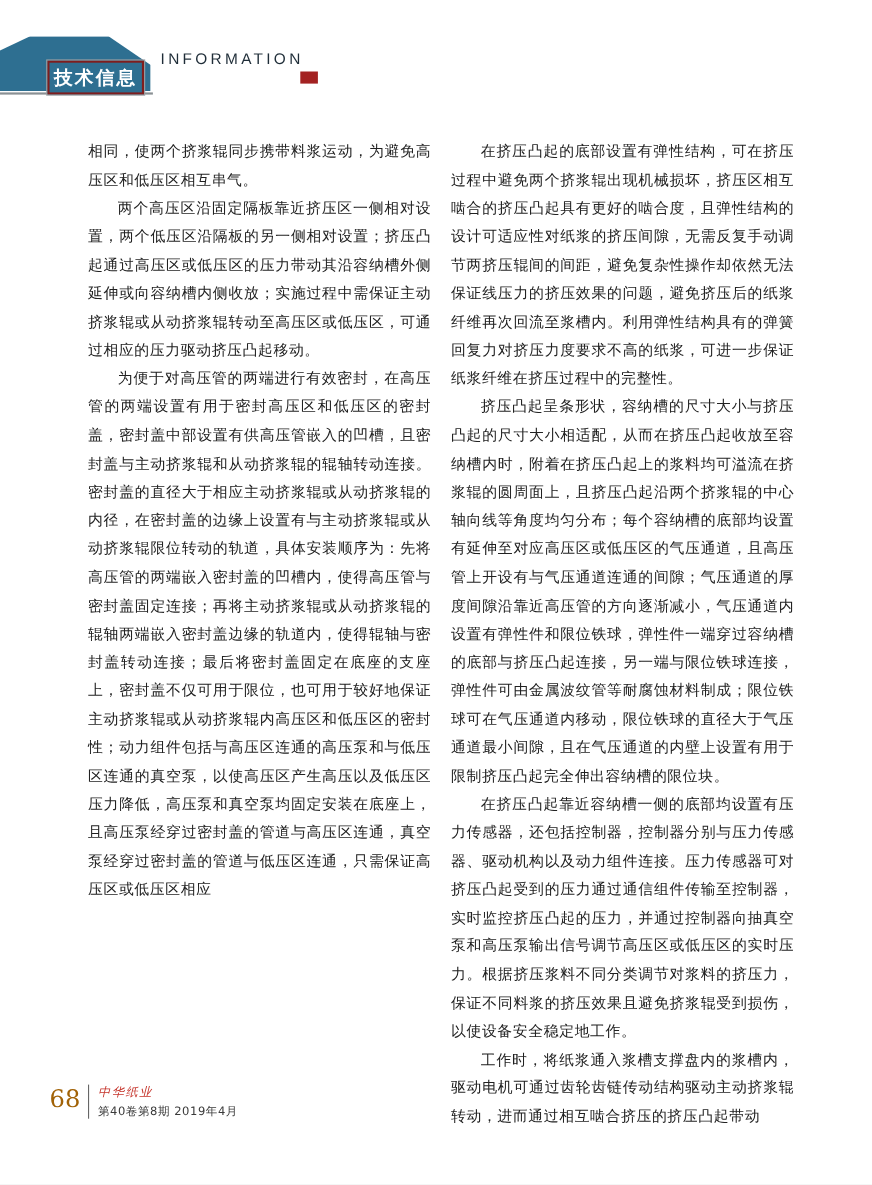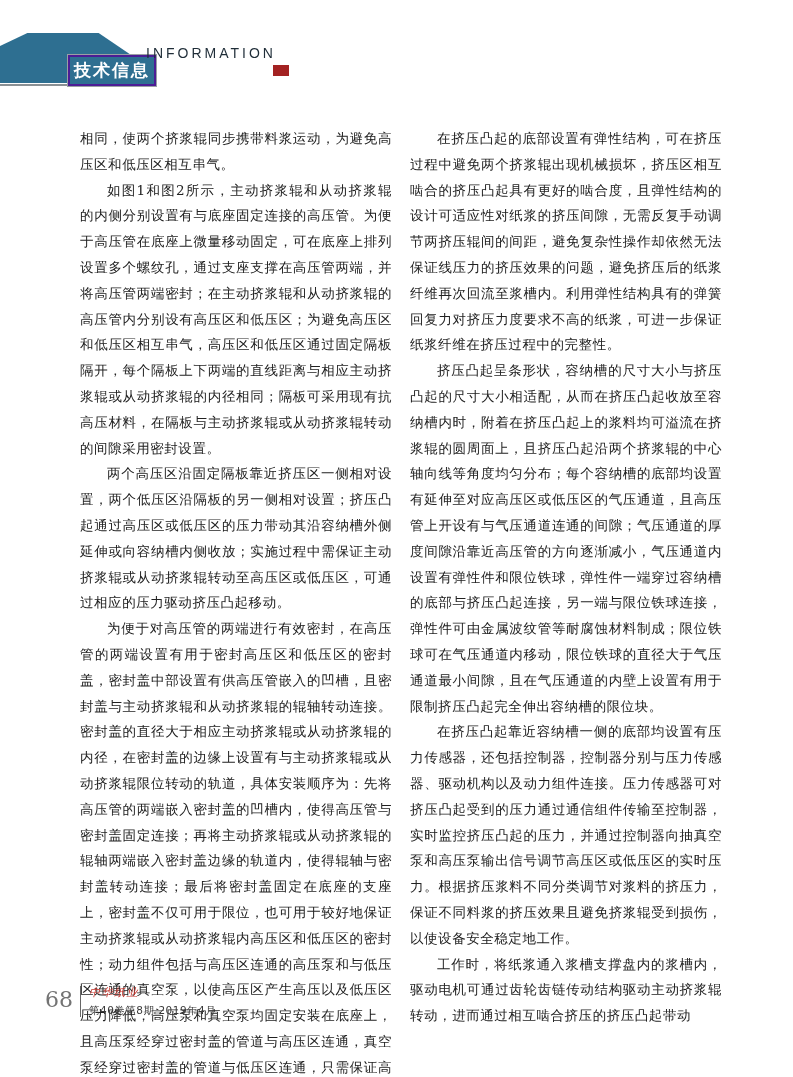--- a/index.html
+++ b/index.html
@@ -23,24 +23,24 @@
     clip-path: polygon(0 26%, 20% 0, 72% 0, 100% 52%, 100% 100%, 0 100%);
   }
   .banner-underline {
     position: absolute;
     left: 0; top: 84px;
     width: 139px; height: 2px;
     background: #8a9094;
   }
   .banner-label {
     position: absolute;
-    left: 68px; top: 55px;
+    left: 43px; top: 55px;
     width: 84px; height: 27px;
     background: #2e6f91;
-    border: 2px solid #4c1d95;
+    border: 2px solid #7f1d1d;
     outline: 1px solid #9aa0a4;
     display: flex; align-items: center; justify-content: center;
     color: #ffffff;
     font-family: "Liberation Sans", sans-serif;
     font-weight: 700;
     font-size: 17px;
     letter-spacing: 2px;
   }
   .info-text {
     position: absolute;
@@ -78,21 +78,21 @@
 
   
   .page-footer {
     position: absolute;
     left: 45px; top: 986px;
     display: flex;
     align-items: flex-start;
   }
   .page-num {
     font-size: 22px;
-    color: #737373;
+    color: #a16207;
     line-height: 1;
     padding-top: 3px;
   }
   .footer-divider {
     width: 1px;
     height: 31px;
     background: #666666;
     margin: 0 8px 0 7px;
   }
   .journal-logo {
@@ -120,21 +120,20 @@
     <div class="banner-shape"></div>
     <div class="banner-underline"></div>
     <div class="banner-label">技术信息</div>
     <div class="info-text">INFORMATION</div>
     <div class="red-marker"></div>
   </div>
 
   <div class="columns">
     <div class="col">
       <p class="cont">相同，使两个挤浆辊同步携带料浆运动，为避免高压区和低压区相互串气。</p>
-      <p>如图1和图2所示，主动挤浆辊和从动挤浆辊的内侧分别设置有与底座固定连接的高压管。为便于高压管在底座上微量移动固定，可在底座上排列设置多个螺纹孔，通过支座支撑在高压管两端，并将高压管两端密封；在主动挤浆辊和从动挤浆辊的高压管内分别设有高压区和低压区；为避免高压区和低压区相互串气，高压区和低压区通过固定隔板隔开，每个隔板上下两端的直线距离与相应主动挤浆辊或从动挤浆辊的内径相同；隔板可采用现有抗高压材料，在隔板与主动挤浆辊或从动挤浆辊转动的间隙采用密封设置。</p>
       <p>两个高压区沿固定隔板靠近挤压区一侧相对设置，两个低压区沿隔板的另一侧相对设置；挤压凸起通过高压区或低压区的压力带动其沿容纳槽外侧延伸或向容纳槽内侧收放；实施过程中需保证主动挤浆辊或从动挤浆辊转动至高压区或低压区，可通过相应的压力驱动挤压凸起移动。</p>
       <p>为便于对高压管的两端进行有效密封，在高压管的两端设置有用于密封高压区和低压区的密封盖，密封盖中部设置有供高压管嵌入的凹槽，且密封盖与主动挤浆辊和从动挤浆辊的辊轴转动连接。密封盖的直径大于相应主动挤浆辊或从动挤浆辊的内径，在密封盖的边缘上设置有与主动挤浆辊或从动挤浆辊限位转动的轨道，具体安装顺序为：先将高压管的两端嵌入密封盖的凹槽内，使得高压管与密封盖固定连接；再将主动挤浆辊或从动挤浆辊的辊轴两端嵌入密封盖边缘的轨道内，使得辊轴与密封盖转动连接；最后将密封盖固定在底座的支座上，密封盖不仅可用于限位，也可用于较好地保证主动挤浆辊或从动挤浆辊内高压区和低压区的密封性；动力组件包括与高压区连通的高压泵和与低压区连通的真空泵，以使高压区产生高压以及低压区压力降低，高压泵和真空泵均固定安装在底座上，且高压泵经穿过密封盖的管道与高压区连通，真空泵经穿过密封盖的管道与低压区连通，只需保证高压区或低压区相应</p>
     </div>
     <div class="col">
       <p>在挤压凸起的底部设置有弹性结构，可在挤压过程中避免两个挤浆辊出现机械损坏，挤压区相互啮合的挤压凸起具有更好的啮合度，且弹性结构的设计可适应性对纸浆的挤压间隙，无需反复手动调节两挤压辊间的间距，避免复杂性操作却依然无法保证线压力的挤压效果的问题，避免挤压后的纸浆纤维再次回流至浆槽内。利用弹性结构具有的弹簧回复力对挤压力度要求不高的纸浆，可进一步保证纸浆纤维在挤压过程中的完整性。</p>
       <p>挤压凸起呈条形状，容纳槽的尺寸大小与挤压凸起的尺寸大小相适配，从而在挤压凸起收放至容纳槽内时，附着在挤压凸起上的浆料均可溢流在挤浆辊的圆周面上，且挤压凸起沿两个挤浆辊的中心轴向线等角度均匀分布；每个容纳槽的底部均设置有延伸至对应高压区或低压区的气压通道，且高压管上开设有与气压通道连通的间隙；气压通道的厚度间隙沿靠近高压管的方向逐渐减小，气压通道内设置有弹性件和限位铁球，弹性件一端穿过容纳槽的底部与挤压凸起连接，另一端与限位铁球连接，弹性件可由金属波纹管等耐腐蚀材料制成；限位铁球可在气压通道内移动，限位铁球的直径大于气压通道最小间隙，且在气压通道的内壁上设置有用于限制挤压凸起完全伸出容纳槽的限位块。</p>
       <p>在挤压凸起靠近容纳槽一侧的底部均设置有压力传感器，还包括控制器，控制器分别与压力传感器、驱动机构以及动力组件连接。压力传感器可对挤压凸起受到的压力通过通信组件传输至控制器，实时监控挤压凸起的压力，并通过控制器向抽真空泵和高压泵输出信号调节高压区或低压区的实时压力。根据挤压浆料不同分类调节对浆料的挤压力，保证不同料浆的挤压效果且避免挤浆辊受到损伤，以使设备安全稳定地工作。</p>
       <p>工作时，将纸浆通入浆槽支撑盘内的浆槽内，驱动电机可通过齿轮齿链传动结构驱动主动挤浆辊转动，进而通过相互啮合挤压的挤压凸起带动</p>
     </div>
   </div>

